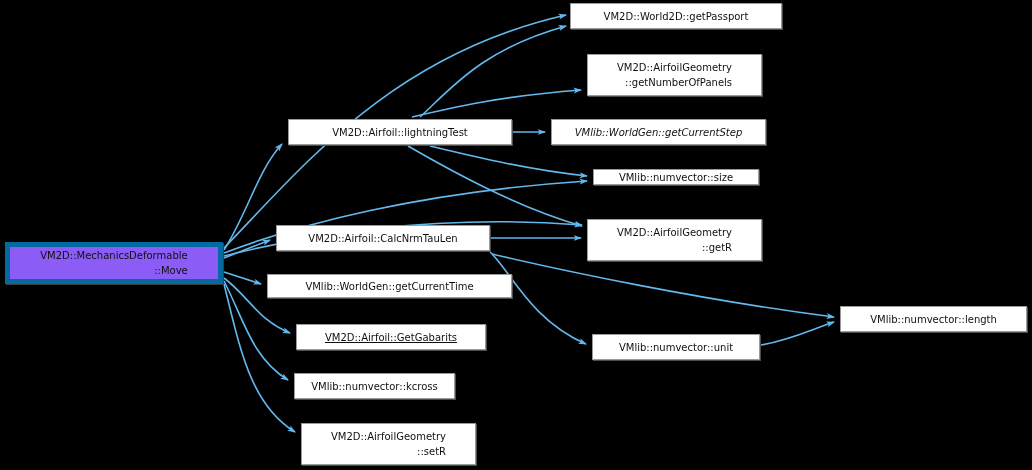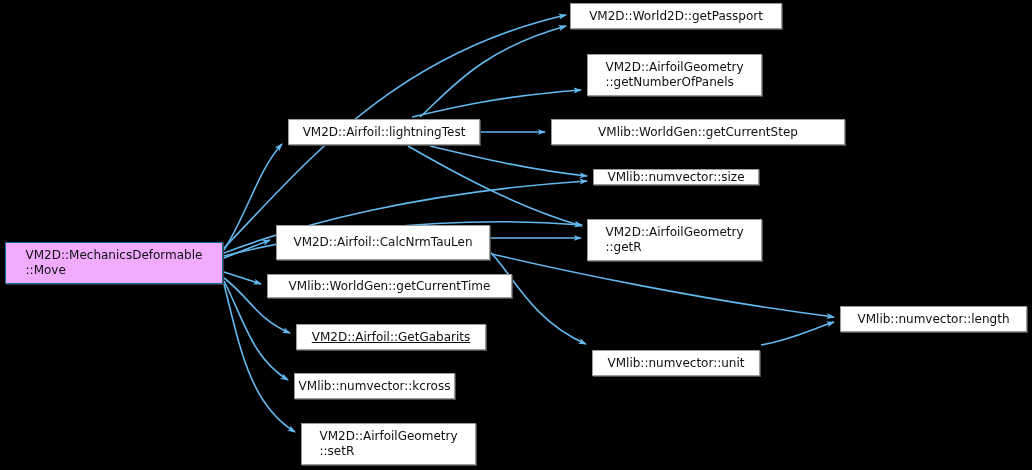--- a/index.html
+++ b/index.html
@@ -24,31 +24,31 @@
   }
   .node-box {
     position: absolute;
     box-sizing: border-box;
     background: #ffffff;
     border: 1px solid #9a9a9a;
     box-shadow: 1px 1px 0 0 #4d4d4d;
     display: flex;
     align-items: center;
     justify-content: center;
-    text-align: left;
+    text-align: right;
     color: #101010;
-    font-size: 12px;
+    font-size: 10px;
     line-height: 15px;
     letter-spacing: 0px;
     white-space: pre-line;
     padding: 0 4px;
   }
   .node-box.root {
-    background: #f0abfc;
-    border: 1px solid #0369a1;
+    background: #8b5cf6;
+    border: 5px solid #0369a1;
     box-shadow: 1px 1px 0 0 #3c3c3c;
   }
   .node-label {
     display: block;
     white-space: pre-line;
   }
 </style>
 </head>
 <body>
 
@@ -79,27 +79,27 @@
         <path d="M 492,254 C 560,270 700,300 834,317" fill="none" stroke="#63b8ee" stroke-width="1.6" marker-end="url(#arrow)"></path>
         <path d="M 761,345 C 790,340 810,330 834,322" fill="none" stroke="#63b8ee" stroke-width="1.6" marker-end="url(#arrow)"></path>
       </g>
   </svg>
   <div id="nodes-layer">
       <div class="node-box root" style="left: 5px; top: 242px; width: 218px; height: 42px;"><span class="node-label">VM2D::MechanicsDeformable
 ::Move</span></div>
       <div class="node-box" style="left: 570px; top: 3px; width: 212px; height: 26px;"><span class="node-label">VM2D::World2D::getPassport</span></div>
       <div class="node-box" style="left: 587px; top: 54px; width: 175px; height: 42px;"><span class="node-label">VM2D::AirfoilGeometry
 ::getNumberOfPanels</span></div>
-      <div class="node-box" style="left: 288px; top: 119px; width: 192px; height: 26px;"><span class="node-label">VM2D::Airfoil::lightningTest</span></div>
-      <div class="node-box" style="left: 551px; top: 119px; width: 294px; height: 26px;"><span class="node-label">VMlib::WorldGen::getCurrentStep</span></div>
+      <div class="node-box" style="left: 288px; top: 119px; width: 224px; height: 26px;"><span class="node-label">VM2D::Airfoil::lightningTest</span></div>
+      <div class="node-box" style="left: 551px; top: 119px; width: 215px; height: 26px; font-style: italic;"><span class="node-label">VMlib::WorldGen::getCurrentStep</span></div>
       <div class="node-box" style="left: 593px; top: 169px; width: 166px; height: 16px;"><span class="node-label">VMlib::numvector::size</span></div>
       <div class="node-box" style="left: 587px; top: 219px; width: 175px; height: 42px;"><span class="node-label">VM2D::AirfoilGeometry
 ::getR</span></div>
-      <div class="node-box" style="left: 276px; top: 225px; width: 214px; height: 35px;"><span class="node-label">VM2D::Airfoil::CalcNrmTauLen</span></div>
+      <div class="node-box" style="left: 276px; top: 225px; width: 214px; height: 26px;"><span class="node-label">VM2D::Airfoil::CalcNrmTauLen</span></div>
       <div class="node-box" style="left: 267px; top: 274px; width: 245px; height: 24px;"><span class="node-label">VMlib::WorldGen::getCurrentTime</span></div>
       <div class="node-box" style="left: 296px; top: 324px; width: 190px; height: 26px; text-decoration: underline;"><span class="node-label">VM2D::Airfoil::GetGabarits</span></div>
       <div class="node-box" style="left: 840px; top: 306px; width: 187px; height: 26px;"><span class="node-label">VMlib::numvector::length</span></div>
-      <div class="node-box" style="left: 592px; top: 334px; width: 168px; height: 26px; margin-top: 16px;"><span class="node-label">VMlib::numvector::unit</span></div>
+      <div class="node-box" style="left: 592px; top: 334px; width: 168px; height: 26px;"><span class="node-label">VMlib::numvector::unit</span></div>
       <div class="node-box" style="left: 294px; top: 373px; width: 161px; height: 26px;"><span class="node-label">VMlib::numvector::kcross</span></div>
       <div class="node-box" style="left: 301px; top: 423px; width: 175px; height: 42px;"><span class="node-label">VM2D::AirfoilGeometry
 ::setR</span></div>
     </div>
 </div>
 
 </body></html>

